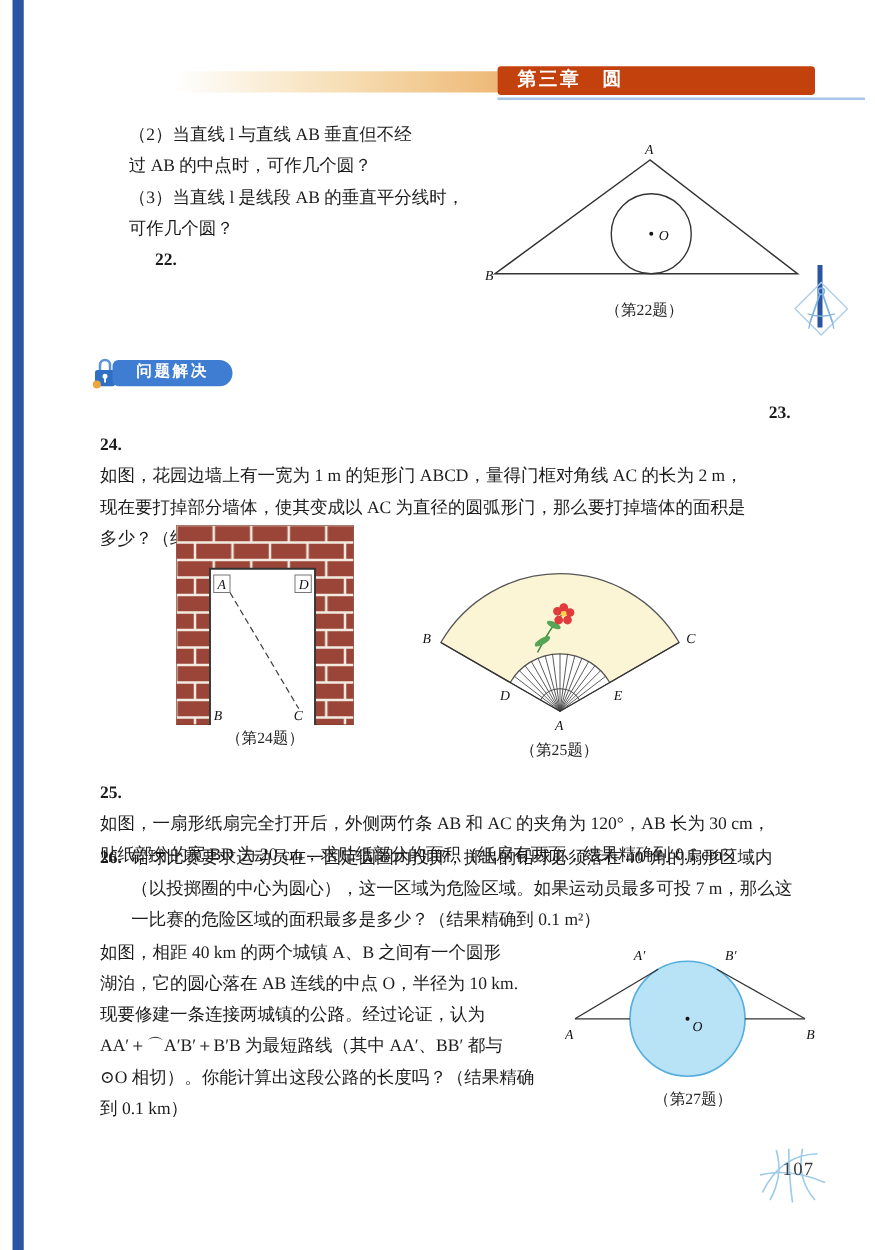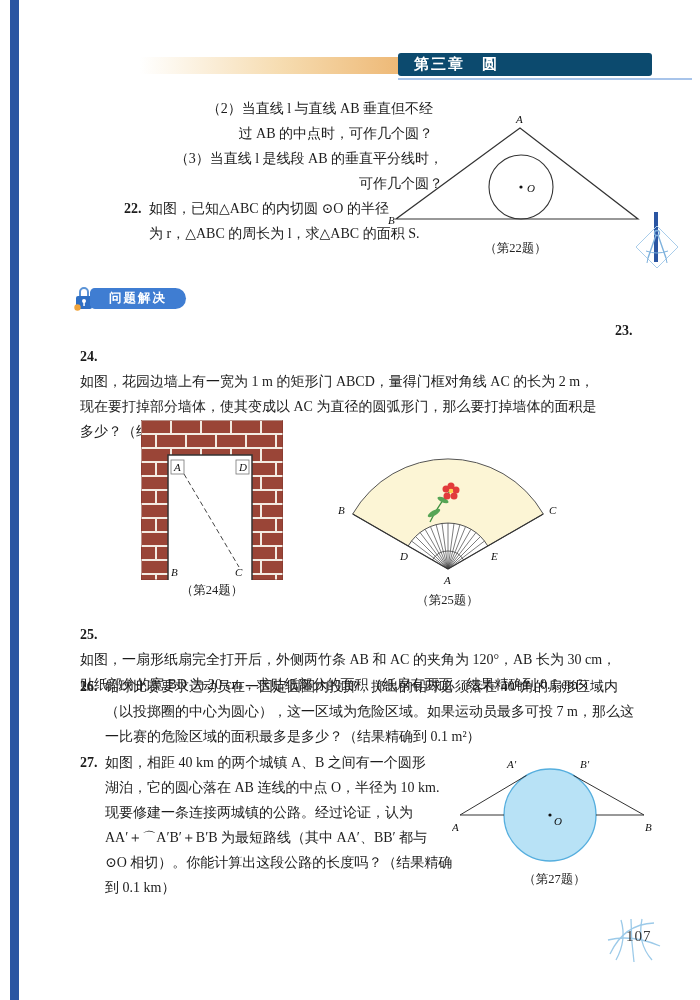--- a/index.html
+++ b/index.html
@@ -5,34 +5,34 @@
   html,body{margin:0;padding:0;}
   body{
     width:700px;height:1000px;background:#ffffff;position:relative;overflow:hidden;
     font-family:"Liberation Serif","DejaVu Serif",serif;color:#1c1c1c;
   }
   
   .left-strip{position:absolute;left:10px;top:0;width:9px;height:1000px;background:#2a55a2;}
   
   .header-gradient{position:absolute;left:140px;top:57px;width:258px;height:17px;
     background:linear-gradient(to right,rgba(255,255,255,0),#f6dcb0 55%,#eeb977 100%);}
-  .header-bar{position:absolute;left:398px;top:53px;width:254px;height:23px;background:#0c4a6e;
+  .header-bar{position:absolute;left:398px;top:53px;width:254px;height:23px;background:#c2410c;
     border-radius:3px;color:#fff;font-size:15px;font-weight:bold;line-height:23px;
     padding-left:16px;box-sizing:border-box;letter-spacing:2px;}
   .header-rule{position:absolute;left:398px;top:78px;width:294px;height:2px;background:#a8c4ea;}
   .right-tick{position:absolute;left:654px;top:212px;width:4px;height:50px;background:#2a55a2;}
   
   .txt{position:absolute;font-size:14px;line-height:25px;white-space:pre-line;}
   .prob{position:absolute;display:flex;font-size:14px;line-height:25px;}
   .prob .num{flex:none;width:25px;font-weight:bold;}
   .prob .body{white-space:pre-line;}
   
   .badge-pill{position:absolute;left:90px;top:288px;width:96px;height:21px;background:#3f7dd2;
     border-radius:5px 11px 11px 5px;color:#fff;font-size:12.5px;font-weight:bold;line-height:21px;
-    text-align:center;letter-spacing:2px;font-family:Liberation Sans, sans-serif;}
+    text-align:center;letter-spacing:2px;font-family:Liberation Mono, monospace;}
   .caption{position:absolute;font-size:12.5px;color:#222;text-align:center;}
   .flabel{font-style:italic;font-size:11px;fill:#111;font-family:"Liberation Serif",serif;}
   svg.fig{position:absolute;}
   .page-number{position:absolute;left:626px;top:928px;font-size:15px;color:#3a3a3a;letter-spacing:1px;}
 </style>
 </head>
 <body>
 
 <div class="left-strip"></div>
 
@@ -42,29 +42,27 @@
 <div class="right-tick"></div>
 
 <svg class="fig" style="left:634px;top:224px" width="46" height="46" viewBox="0 0 46 46">
   <path d="M23 2 L44 23 L23 44 L2 23 Z" fill="none" stroke="#a9cdea" stroke-width="1"></path>
   <circle cx="23" cy="9" r="2.5" fill="none" stroke="#7fb2dd" stroke-width="1.3"></circle>
   <path d="M22 11 L14 34 M24 11 L32 34" fill="none" stroke="#7fb2dd" stroke-width="1.4"></path>
   <path d="M12 27 Q23 31 34 27" fill="none" stroke="#7fb2dd" stroke-width="1"></path>
   <path d="M14 34 L13 39 M32 34 L33 39" fill="none" stroke="#7fb2dd" stroke-width="1"></path>
 </svg>
 
-<div class="txt" style="left:103px;top:96px;width:330px;text-align:right;">（2）当直线 l 与直线 AB 垂直但不经
+<div class="txt" style="left:103px;top:96px;width:330px;">（2）当直线 l 与直线 AB 垂直但不经
 过 AB 的中点时，可作几个圆？</div>
-<div class="txt" style="left:103px;top:146px;width:340px;text-align:right;">（3）当直线 l 是线段 AB 的垂直平分线时，
+<div class="txt" style="left:103px;top:146px;width:340px;">（3）当直线 l 是线段 AB 的垂直平分线时，
 可作几个圆？</div>
 
 <div class="prob" style="left:80px;top:196px;width:350px;margin-left:44px;">
   <span class="num">22.</span>
-  <span class="body">如图，已知△ABC 的内切圆 ⊙O 的半径
-为 r，△ABC 的周长为 l，求△ABC 的面积 S.</span>
 </div>
 
 <svg class="fig" style="left:388px;top:112px" width="255" height="125" viewBox="0 0 255 125">
   <path d="M132 16 L8 107 L250 107 Z" fill="none" stroke="#333" stroke-width="1.2"></path>
   <circle cx="133" cy="75" r="32" fill="none" stroke="#333" stroke-width="1.1"></circle>
   <circle cx="133" cy="75" r="1.6" fill="#111"></circle>
   <text class="flabel" x="139" y="80">O</text>
   <text class="flabel" x="128" y="11">A</text>
   <text class="flabel" x="0" y="112">B</text>
 </svg>
@@ -162,21 +160,20 @@
 </div>
 
 <div class="prob" style="left:80px;top:674px;width:570px;">
   <span class="num">26.</span>
   <span class="body">铅球比赛要求运动员在一固定圆圈内投掷，掷出的铅球必须落在 40°角的扇形区域内
 （以投掷圈的中心为圆心），这一区域为危险区域。如果运动员最多可投 7 m，那么这
 一比赛的危险区域的面积最多是多少？（结果精确到 0.1 m²）</span>
 </div>
 
 <div class="prob" style="left:80px;top:750px;width:395px;">
-  <span class="num">27.</span>
   <span class="body">如图，相距 40 km 的两个城镇 A、B 之间有一个圆形
 湖泊，它的圆心落在 AB 连线的中点 O，半径为 10 km.
 现要修建一条连接两城镇的公路。经过论证，认为
 AA′＋⌒A′B′＋B′B 为最短路线（其中 AA′、BB′ 都与
 ⊙O 相切）。你能计算出这段公路的长度吗？（结果精确
 到 0.1 km）</span>
 </div>
 
 <svg class="fig" style="left:452px;top:753px" width="205" height="114" viewBox="0 0 205 114">
   <circle cx="98" cy="62" r="46" fill="#b8e2f6" stroke="#55aede" stroke-width="1.3"></circle>

